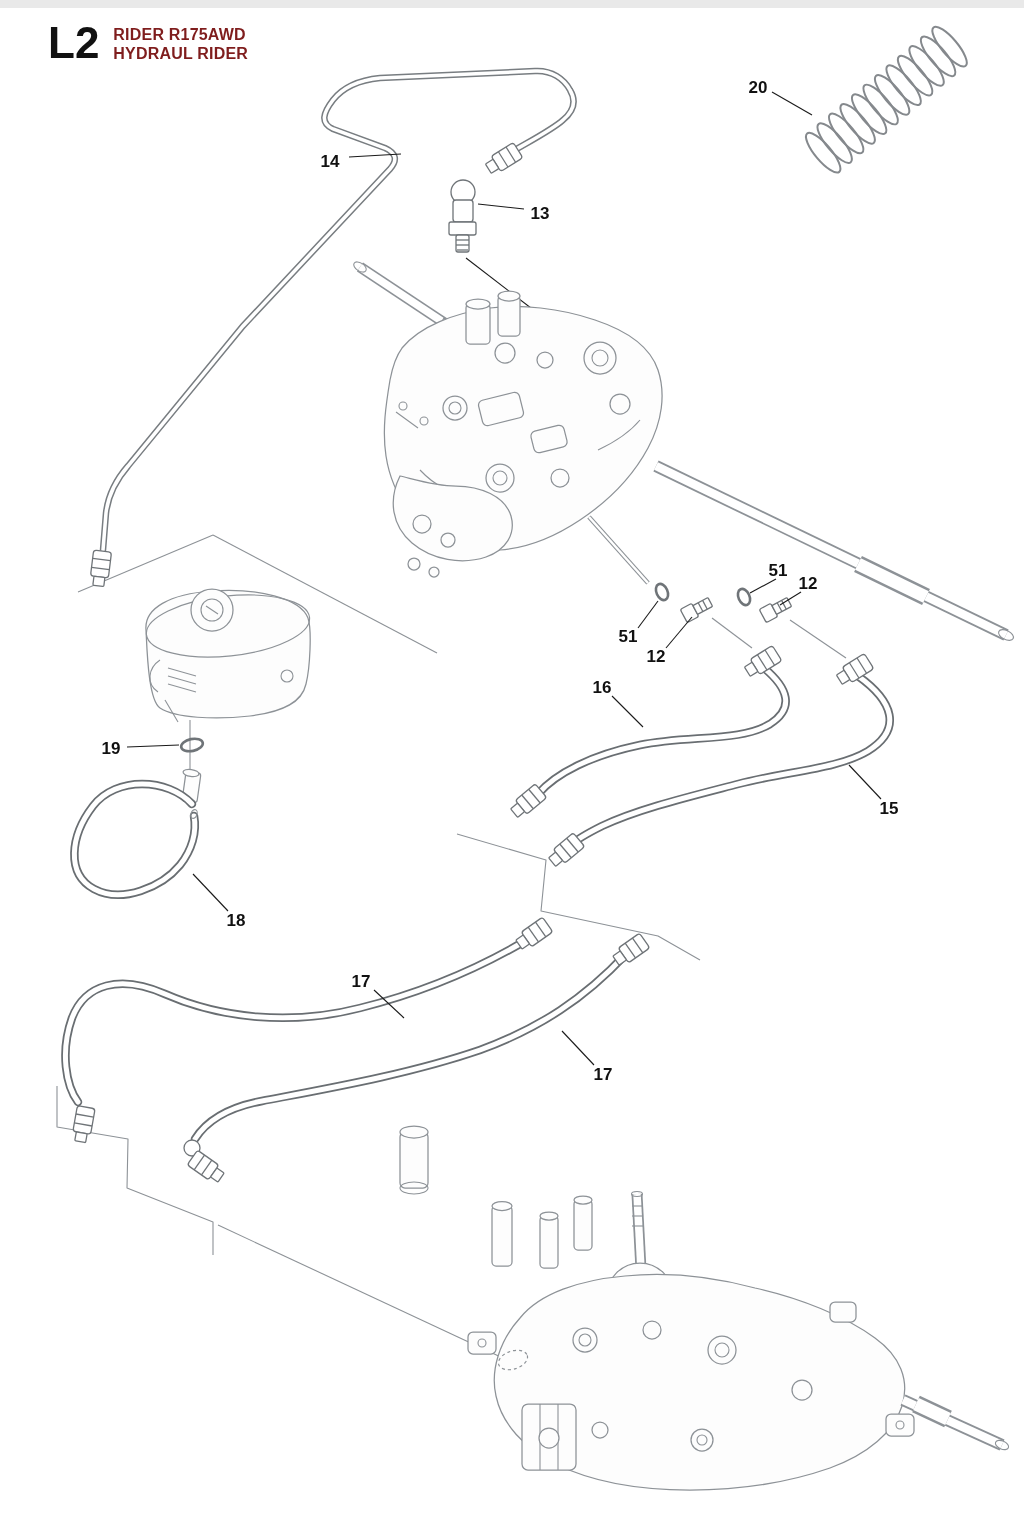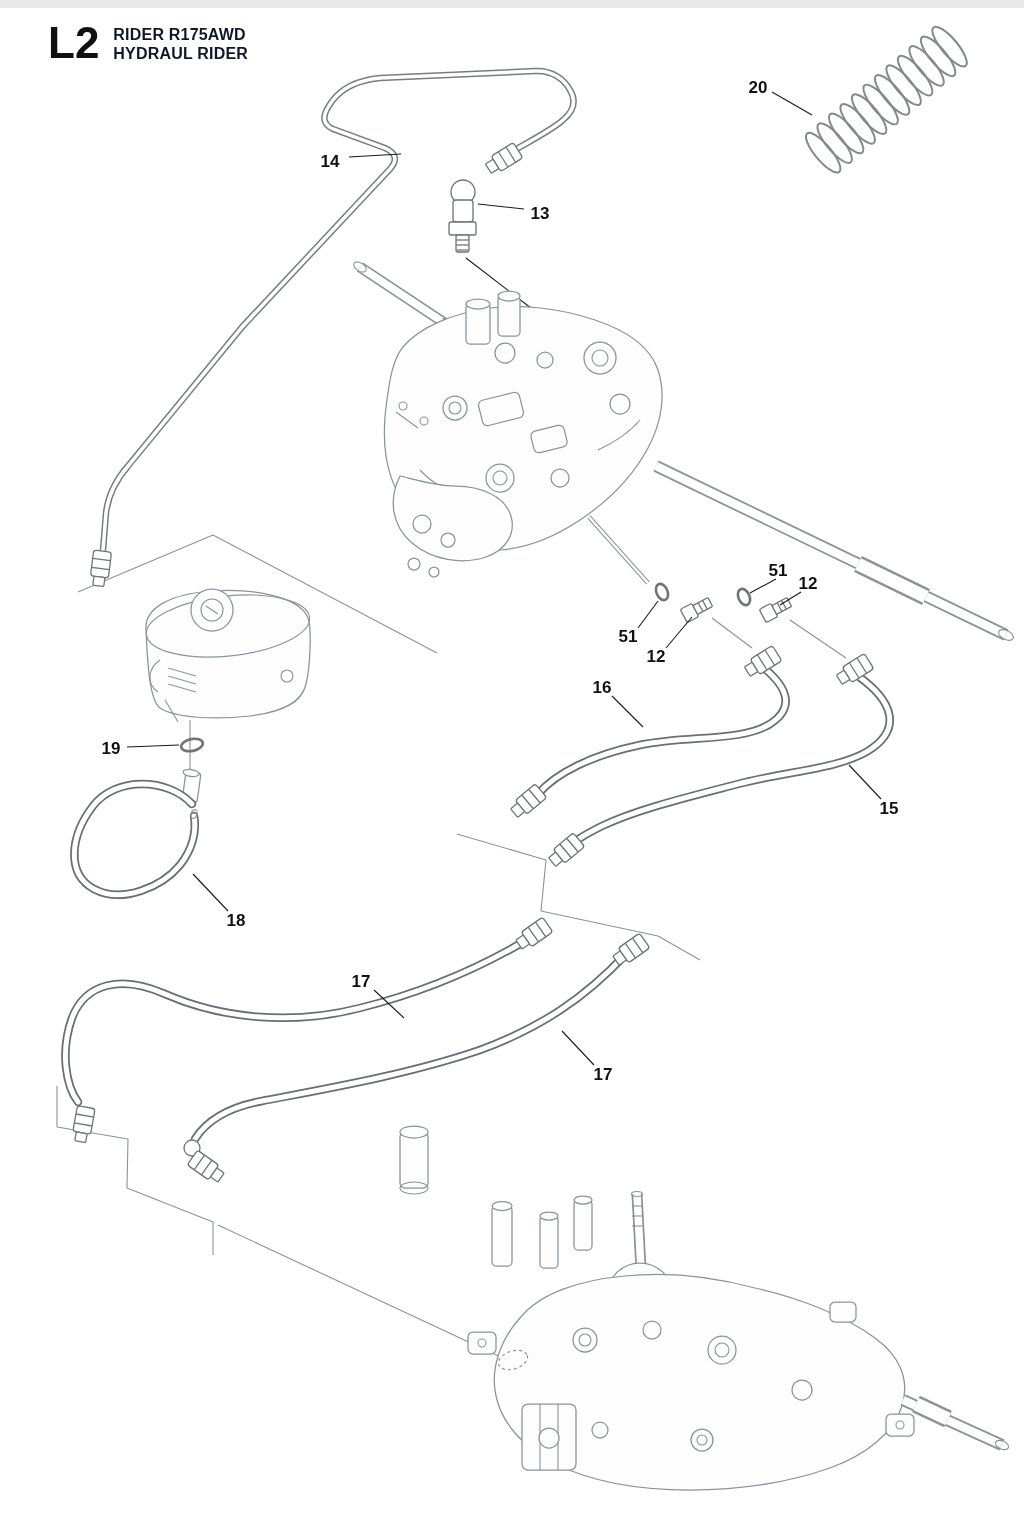--- a/index.html
+++ b/index.html
@@ -1,21 +1,21 @@
 <!DOCTYPE html>
 <html><head>
 <meta charset="utf-8">
 <style>
   html,body{margin:0;padding:0;background:#e9e9e9;}
   .page{width:1024px;height:1527px;background:#ffffff;position:relative;margin:8px auto;
         font-family:"Liberation Sans",sans-serif;overflow:hidden;}
   .hdr{position:absolute;top:16px;left:48px;display:flex;gap:14px;align-items:flex-start;z-index:2;}
   .code{font-size:44px;font-weight:bold;line-height:0.85;color:#111;}
   .titles{padding-top:2px;}
-  .t1,.t2{font-size:16px;font-weight:bold;color:#0f172a;line-height:1.18;letter-spacing:.2px;}
+  .t1,.t2{font-size:16px;font-weight:bold;color:#7f1d1d;line-height:1.18;letter-spacing:.2px;}
   svg{position:absolute;top:0;left:0;}
 
   
   .mp{stroke:#8d9297;stroke-width:1.25;fill:#fdfdfd;stroke-linejoin:round;}
   .ml{stroke:#8d9297;stroke-width:1.1;fill:none;stroke-linejoin:round;}
   .dotted{stroke:#8d9297;stroke-width:1.2;fill:none;stroke-dasharray:3 3;}
   
   .hoseO{stroke:#696e72;stroke-width:8.5;fill:none;stroke-linecap:round;}
   .hoseI{stroke:#ffffff;stroke-width:5;fill:none;stroke-linecap:round;}
   .pipeO{stroke:#787d81;stroke-width:6.5;fill:none;stroke-linecap:round;}

